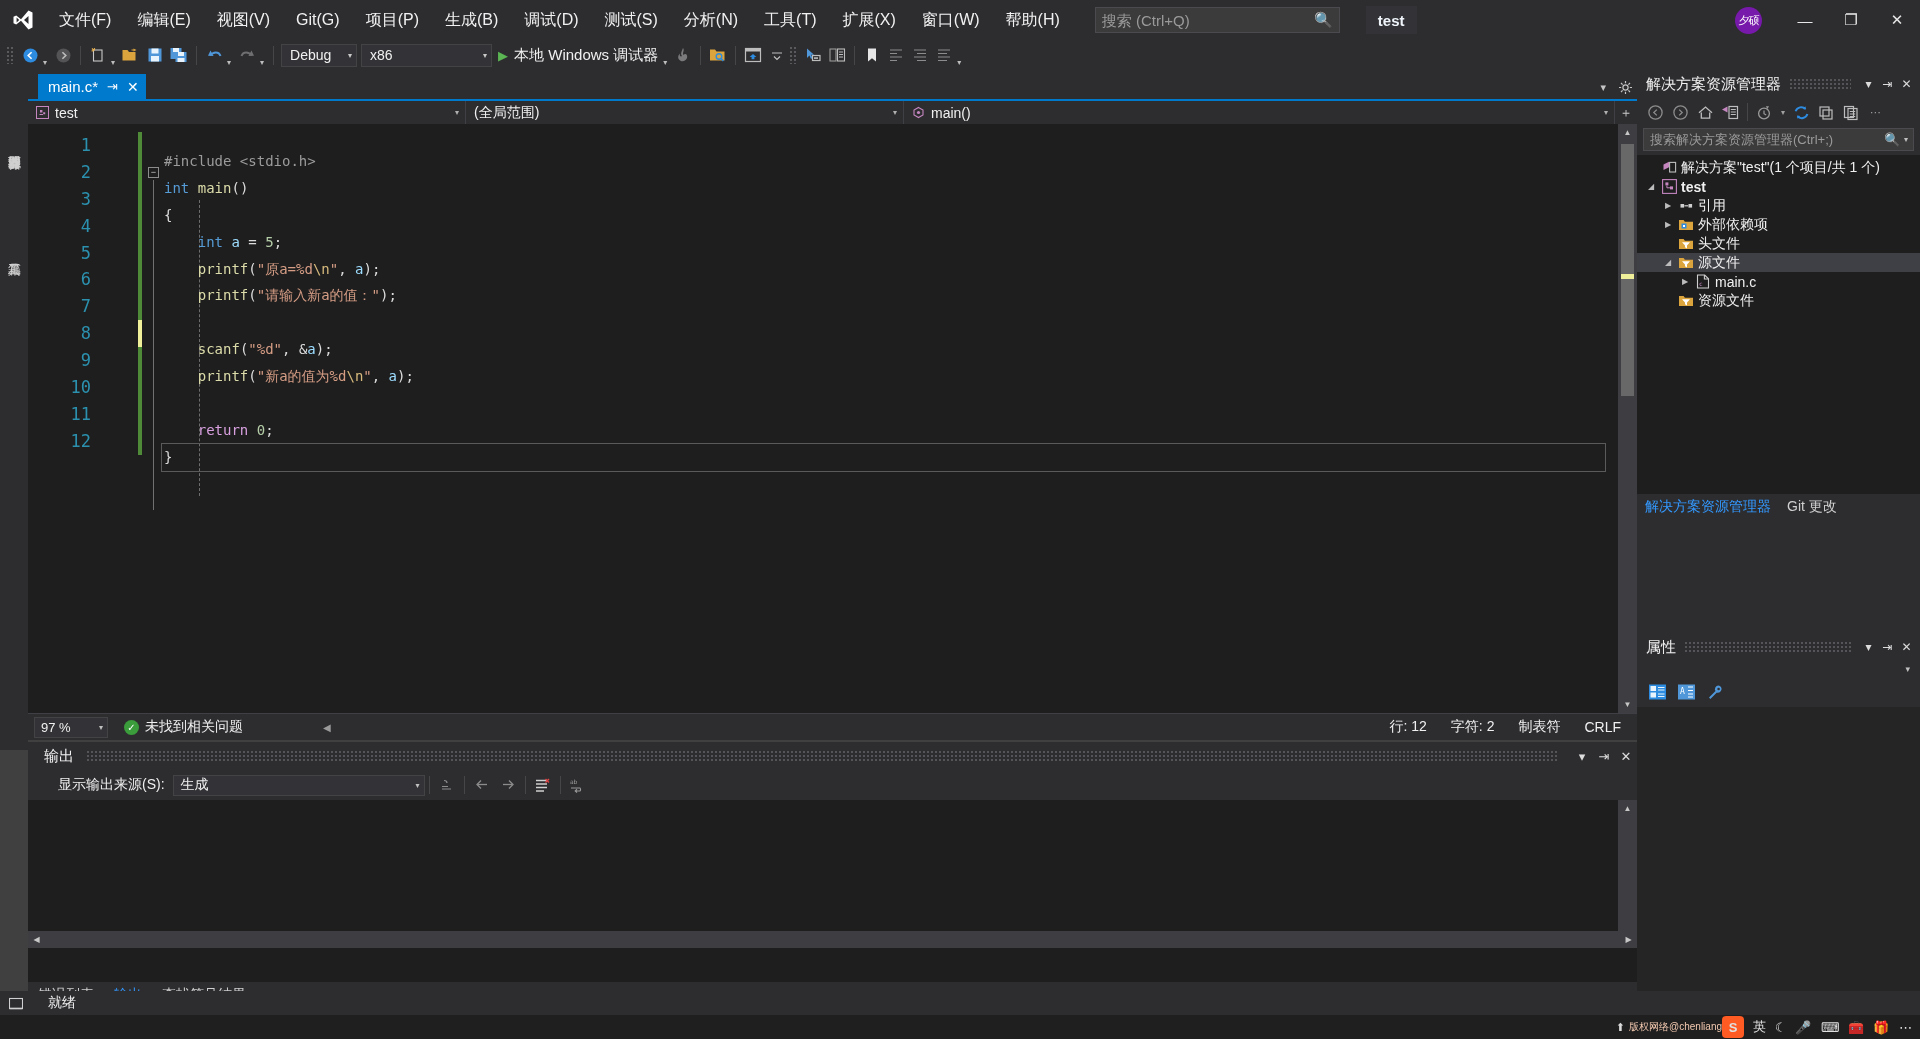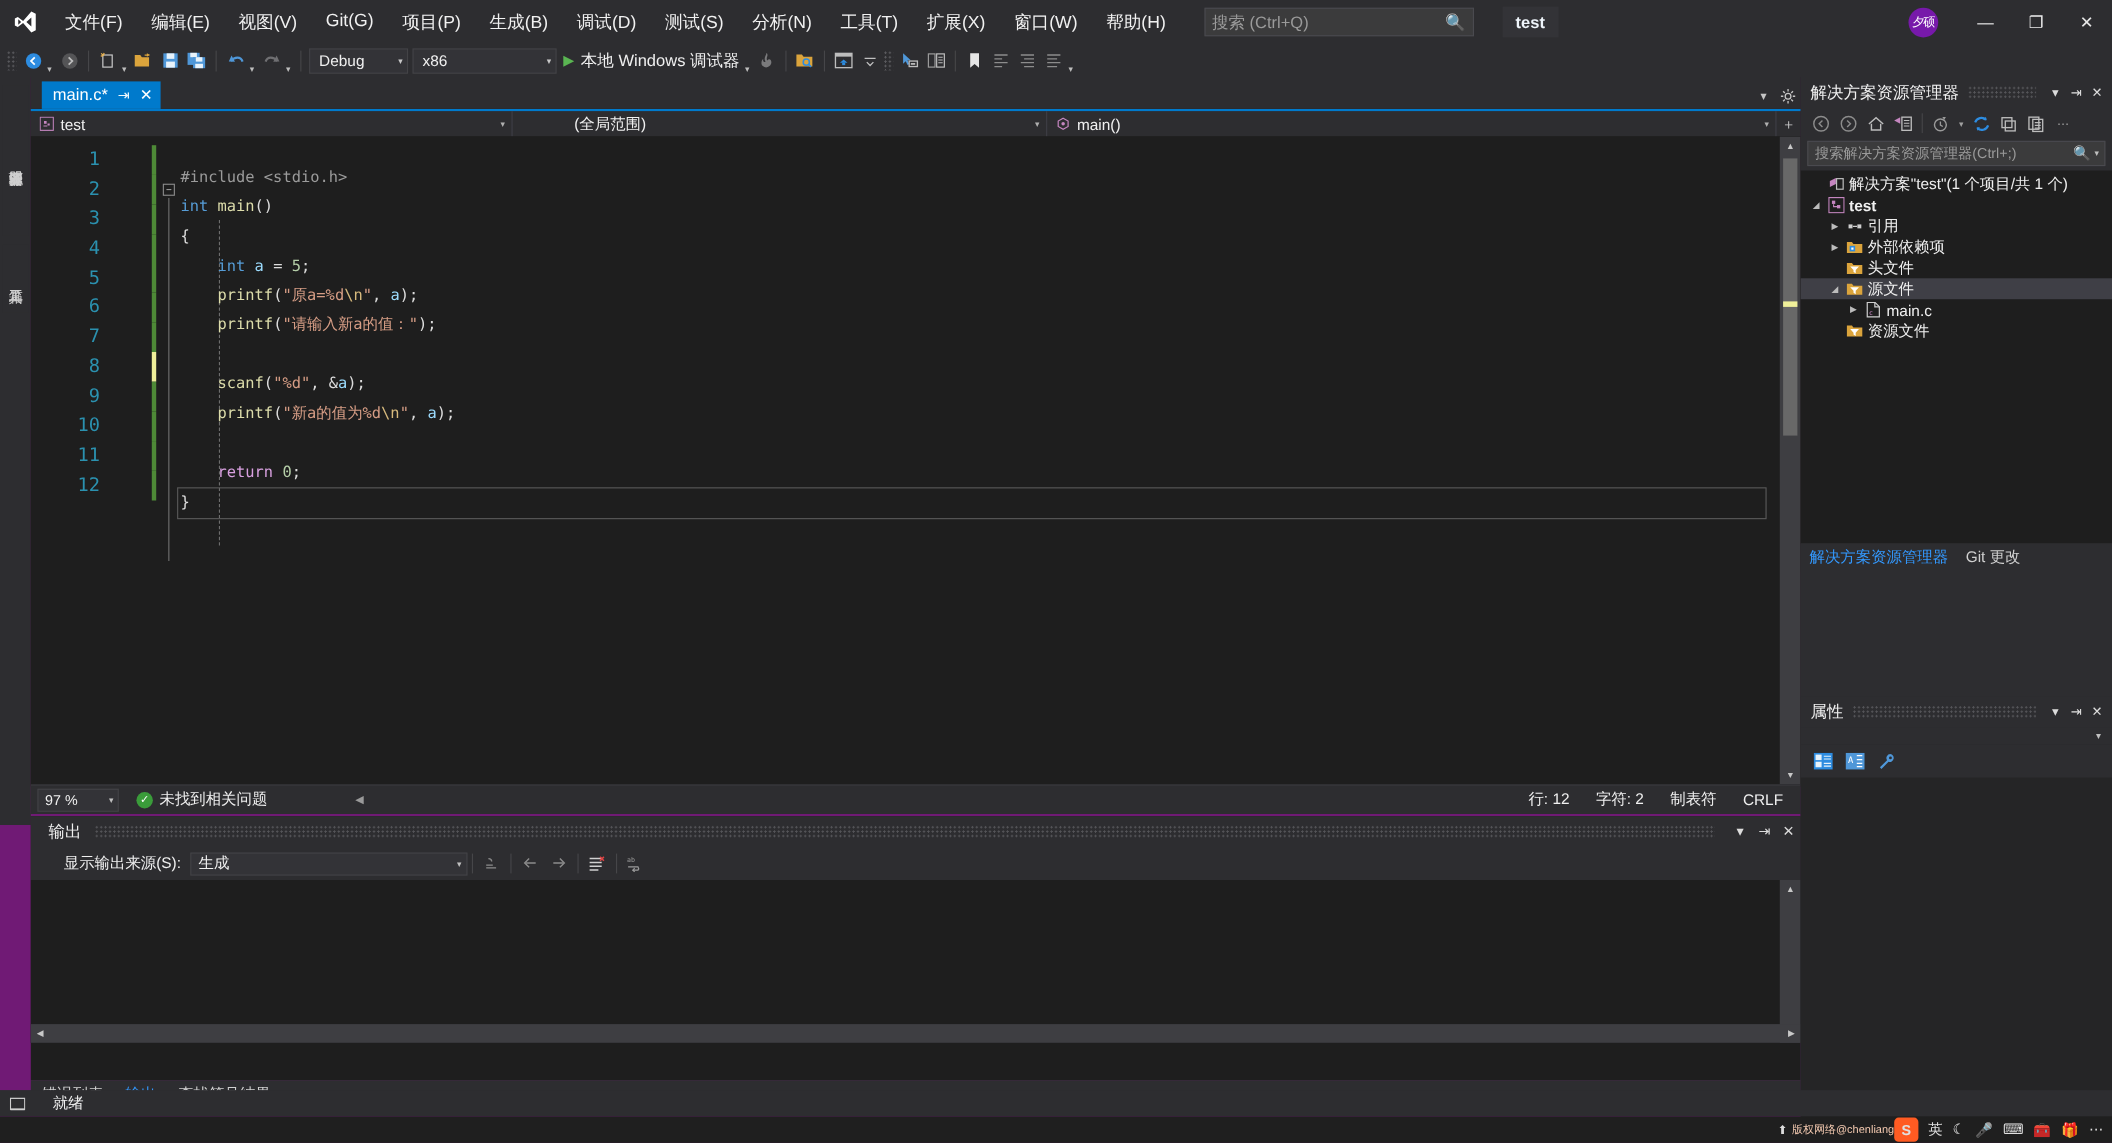--- a/index.html
+++ b/index.html
@@ -3,21 +3,21 @@
 <meta charset="utf-8">
 <style>
   * { box-sizing: border-box; margin: 0; padding: 0; }
   html, body {
     width: 1920px; height: 1039px;
     background: #1e1e1e;
     font-family: "Liberation Sans", "DejaVu Sans", sans-serif;
     overflow: hidden;
     -webkit-font-smoothing: antialiased;
   }
-  .app { position: relative; width: 1920px; height: 1039px; background: #701a75; text-decoration: underline; }
+  .app { position: relative; width: 1920px; height: 1039px; background: #404040; text-decoration: underline; }
 
   
   .titlebar {
     position: absolute; top: 0; left: 0; width: 1920px; height: 40px;
     background: #2d2d30; display: flex; align-items: center;
   }
   .vs-logo { width: 46px; height: 40px; display: flex; align-items: center; justify-content: center; }
   .menu { display: flex; align-items: center; height: 40px; }
   .menu-item {
     font-size: 16px; color: #f1f1f1; padding: 0 13px; height: 40px;
@@ -104,21 +104,21 @@
     height: 25px; background: #2d2d30; border-top: 2px solid #007acc;
     display: flex; align-items: stretch;
   }
   .navcombo {
     display: flex; align-items: center; justify-content: space-between;
     border-right: 1px solid #3f3f46; padding: 0 6px 0 8px; color: #f0f0f0; font-size: 14px;
   }
   .navcombo .ci { margin-right: 6px; display: flex; align-items: center; }
   .navcombo .cc { font-size: 8px; color: #b0b0b0; }
   .nav1 { width: 438px; }
-  .nav2 { width: 438px; margin-left: 48px; }
+  .nav2 { width: 438px; }
   .nav3 { flex: 1; }
   .nav-expand { width: 22px; display:flex; align-items:center; justify-content:center; color:#c8c8c8; font-size:13px;}
 
   
   .codewrap { position: relative; height: 589px; background: #1e1e1e; overflow: hidden; }
   .gutter-num {
     position: absolute; left: 0; top: 0; width: 72px; height: 100%;
     text-align: right; color: #2b91af; font-size: 17px;
     font-family: "DejaVu Sans Mono", "Liberation Mono", monospace; padding-top: 8px;
   }
@@ -377,21 +377,21 @@
     <div class="caret">▾</div>
     <div class="tb-ico">
       <svg width="19" height="18" viewBox="0 0 19 18">
           <path d="M14 9.5C11 5.5 5 5 3.5 10" fill="none" stroke="#6f6f72" stroke-width="2"></path>
           <path d="M13.5 4.5 16 9.8l-5.6.3z" fill="#6f6f72"></path>
         </svg>
     </div>
     <div class="caret">▾</div>
     <div class="tb-sep"></div>
 
-    <div class="combo" style="width:90px">
+    <div class="combo" style="width:76px">
       <span class="cv">Debug</span>
       <span class="ca">▾</span>
     </div>
     <div class="combo" style="width:131px">
       <span class="cv">x86</span>
       <span class="ca">▾</span>
     </div>
 
     <div class="run-btn">
       <span class="play">▶</span>

